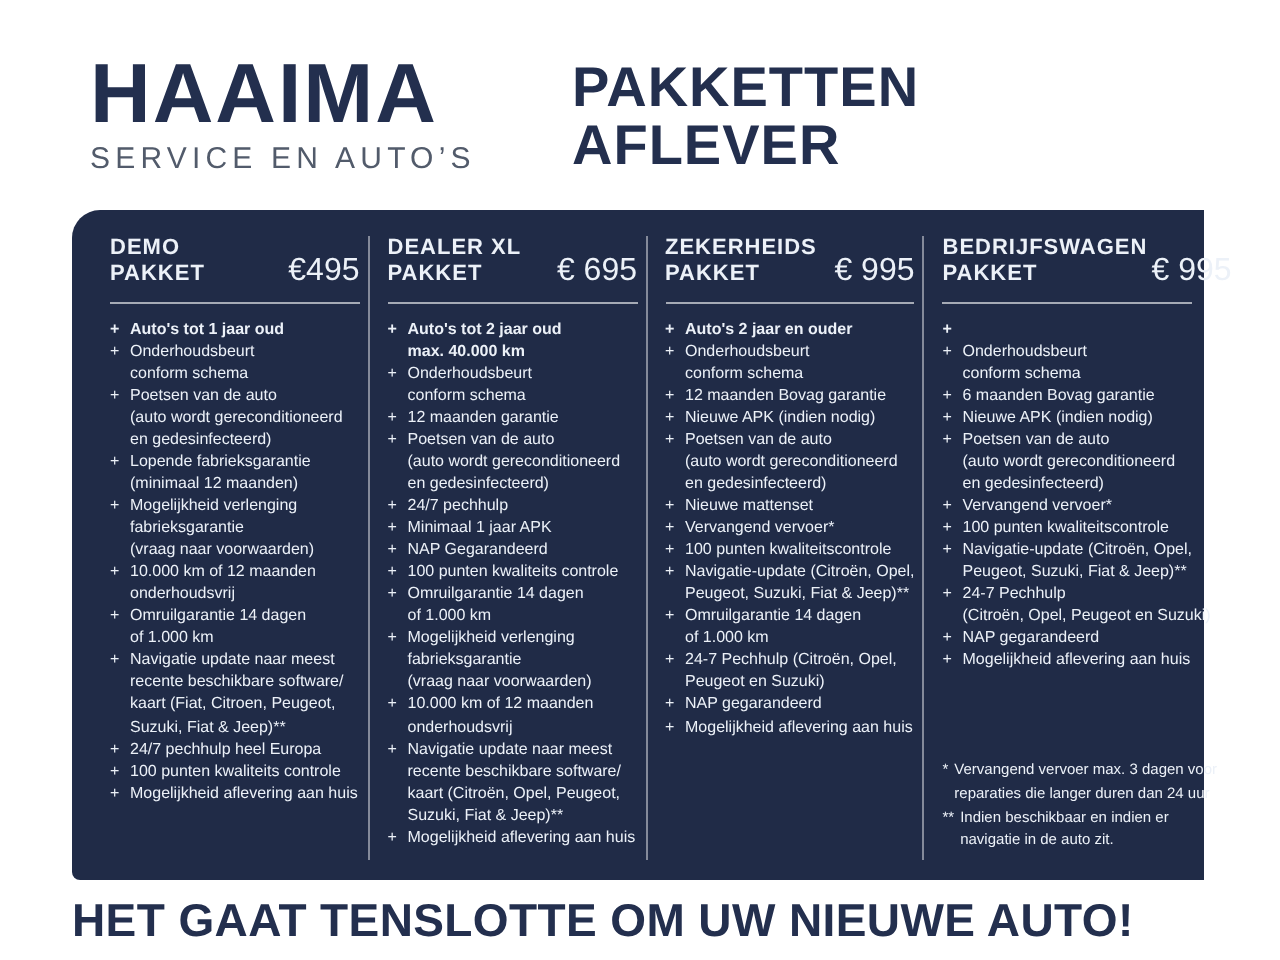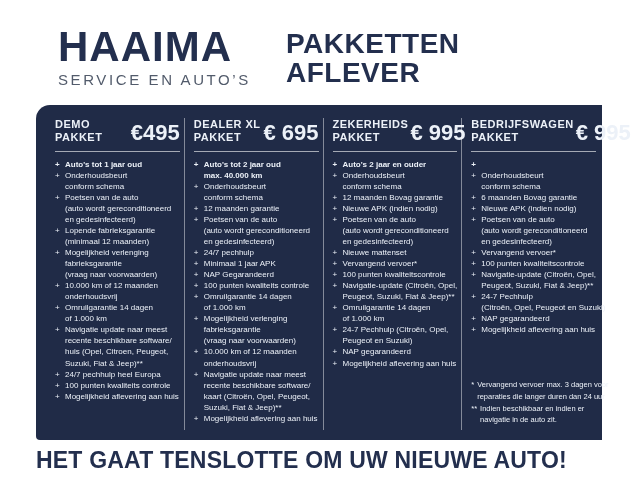--- a/index.html
+++ b/index.html
@@ -9,21 +9,21 @@
     --logo-sub:#525b6b;
   }
   *{box-sizing:border-box;}
   html,body{margin:0;padding:0;}
   body{
     width:640px;height:480px;overflow:hidden;position:relative;
     background:#ffffff;
     font-family:"Liberation Sans",sans-serif;
     -webkit-font-smoothing:antialiased;
   }
-  .logo{position:absolute;left:45px;top:26px;margin-left:13px;}
+  .logo{position:absolute;left:45px;top:26px;}
   .logo-name{
     font-size:42px;font-weight:bold;color:var(--navy);
     line-height:1;letter-spacing:1px;
   }
   .logo-sub{
     font-size:15px;color:var(--logo-sub);
     letter-spacing:2.6px;margin-top:3px;white-space:nowrap;
   }
   .page-title{
     position:absolute;left:286px;top:30px;
@@ -35,21 +35,21 @@
     background:var(--panel);
     border-radius:14px 0 0 4px;
     padding:13px 2px 10px 10px;
     display:flex;
     color:var(--panel-text);
   }
   .pkg{flex:1 1 0;min-width:0;padding:0 4px 0 9px;}
   .pkg + .pkg{border-left:1px solid rgba(255,255,255,.45);}
   .pkg-head{display:flex;justify-content:space-between;align-items:flex-end;}
   .pkg-name{font-weight:bold;font-size:11px;letter-spacing:.5px;line-height:1.18;white-space:nowrap;}
-  .pkg-price{font-weight:bold;font-size:22px;line-height:1;white-space:nowrap;margin-left:2px;}
+  .pkg-price{font-weight:normal;font-size:16px;line-height:1;white-space:nowrap;margin-left:2px;}
   .pkg-rule{border:0;border-top:1px solid rgba(255,255,255,.6);height:0;margin:7px 0;}
   .pkg ul{list-style:none;margin:0;padding:0;font-size:8px;line-height:1.38;}
   .pkg li{display:flex;gap:4px;font-weight:normal;}
   .pkg li:first-child{font-weight:bold;}
   .plus{flex:0 0 6px;}
   .line{white-space:nowrap;}
   .footnotes{margin-top:44px;font-size:7.5px;line-height:1.55;}
   .footnote{display:flex;gap:3px;}
   .fn-marker{flex:0 0 auto;}
   .fn-lines .line{white-space:nowrap;}
@@ -131,21 +131,21 @@
           <div>
             <div class="line">Omruilgarantie 14 dagen</div>
             <div class="line">of 1.000 km</div>
           </div>
         </li>
         <li>
           <span class="plus">+</span>
           <div>
             <div class="line">Navigatie update naar meest</div>
             <div class="line">recente beschikbare software/</div>
-            <div class="line">huis (Opel, Citroen, Peugeot,</div>
+            <div class="line">kaart (Fiat, Citroen, Peugeot,</div>
             <div class="line">Suzuki, Fiat &amp; Jeep)**</div>
           </div>
         </li>
         <li>
           <span class="plus">+</span>
           <div>
             <div class="line">24/7 pechhulp heel Europa</div>
           </div>
         </li>
         <li>

